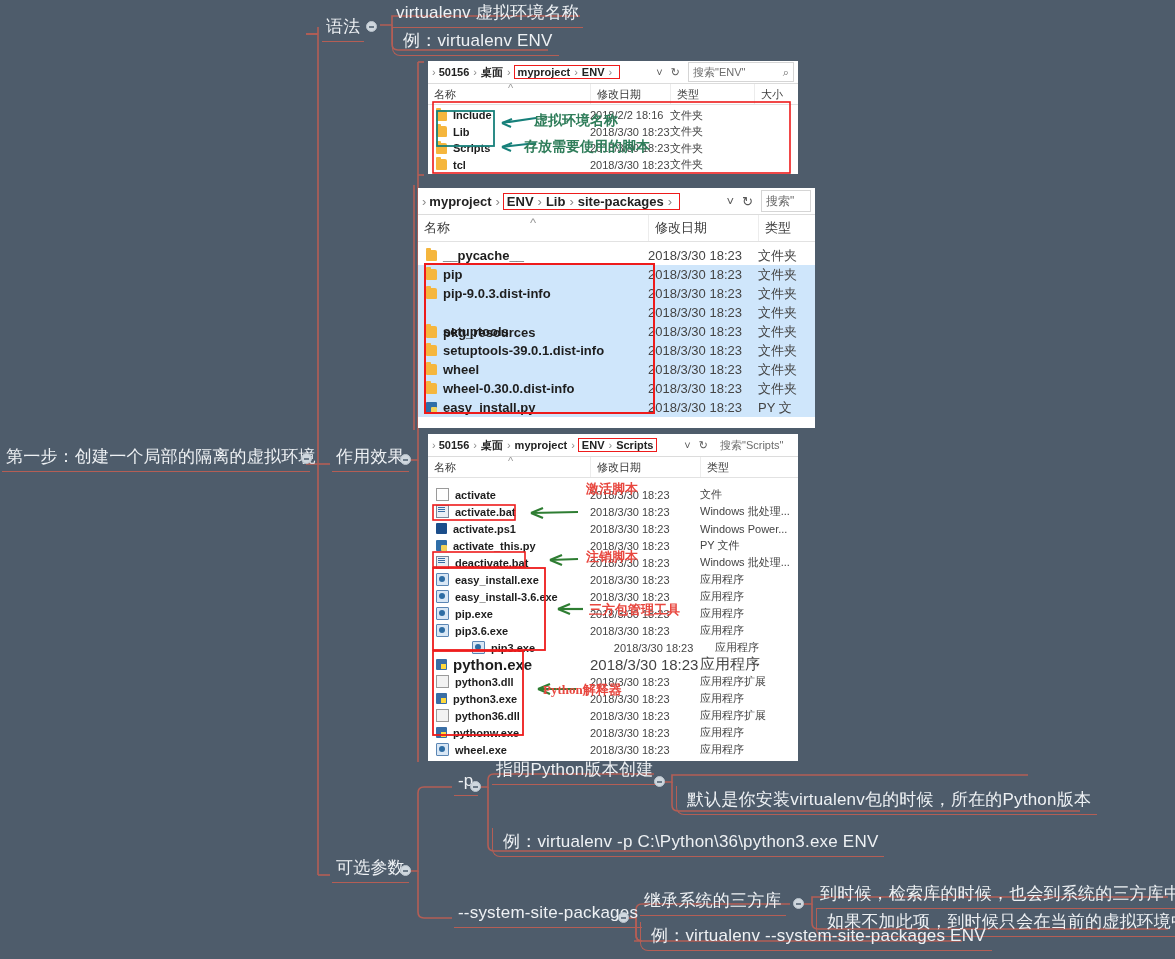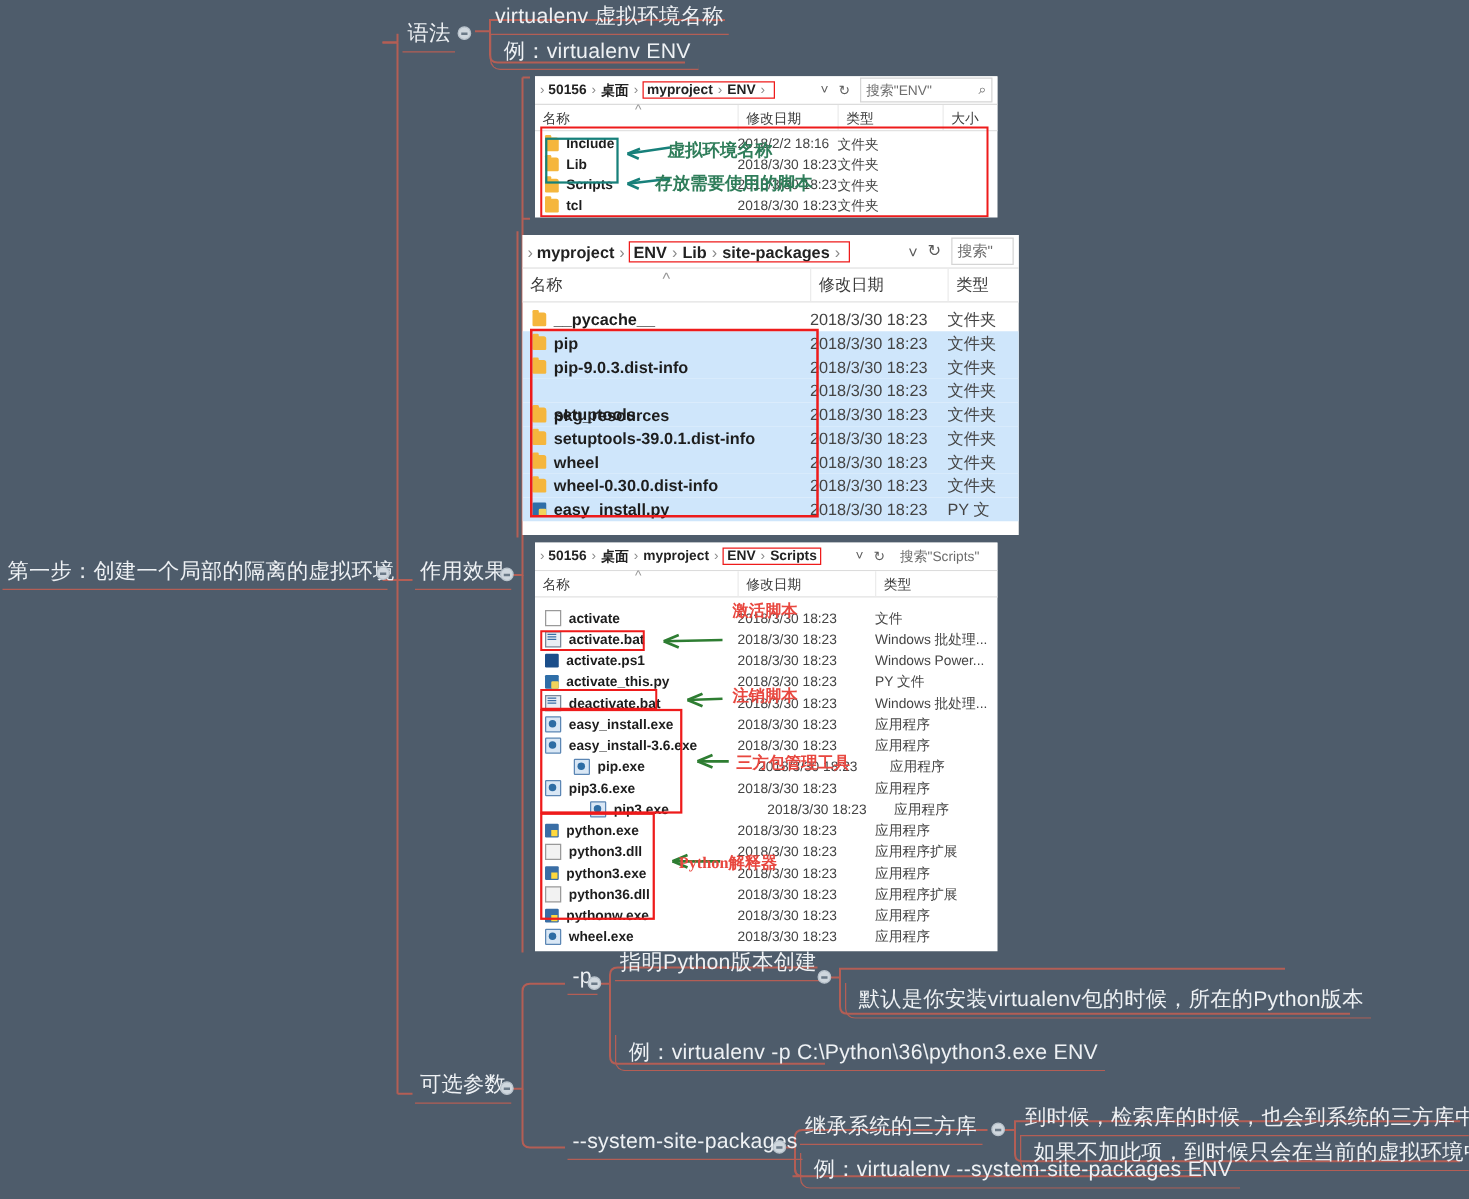--- a/index.html
+++ b/index.html
@@ -477,21 +477,21 @@
         </div>
         <div class="exp-row" style="height: 17px; font-size: 11px;">
           <div class="c-name" style="width: 162px;">
             <span class="ico exe"></span>
             <span>easy_install-3.6.exe</span>
           </div>
           <div class="c-date" style="width: 110px;">2018/3/30 18:23</div>
           <div class="c-type" style="width: 90px;">应用程序</div>
         </div>
         <div class="exp-row" style="height: 17px; font-size: 11px;">
-          <div class="c-name" style="width: 162px; margin-left: 23px;">
+          <div class="c-name" style="width: 162px;">
             <span class="ico exe"></span>
             <span>pip.exe</span>
           </div>
           <div class="c-date" style="width: 110px;">2018/3/30 18:23</div>
           <div class="c-type" style="width: 90px;">应用程序</div>
         </div>
         <div class="exp-row" style="height: 17px; font-size: 11px;">
           <div class="c-name" style="width: 162px;">
             <span class="ico exe"></span>
             <span>pip3.6.exe</span>
@@ -500,21 +500,21 @@
           <div class="c-type" style="width: 90px;">应用程序</div>
         </div>
         <div class="exp-row" style="height: 17px; font-size: 11px; margin-left: 36px;">
           <div class="c-name" style="width: 162px;">
             <span class="ico exe"></span>
             <span>pip3.exe</span>
           </div>
           <div class="c-date" style="width: 110px;">2018/3/30 18:23</div>
           <div class="c-type" style="width: 90px;">应用程序</div>
         </div>
-        <div class="exp-row" style="height: 17px; font-size: 11px;">
+        <div class="exp-row" style="height: 17px; font-size: 15px;">
           <div class="c-name" style="width: 162px;">
             <span class="ico pyx"></span>
             <span>python.exe</span>
           </div>
           <div class="c-date" style="width: 110px;">2018/3/30 18:23</div>
           <div class="c-type" style="width: 90px;">应用程序</div>
         </div>
         <div class="exp-row" style="height: 17px; font-size: 11px;">
           <div class="c-name" style="width: 162px;">
             <span class="ico dll"></span>

